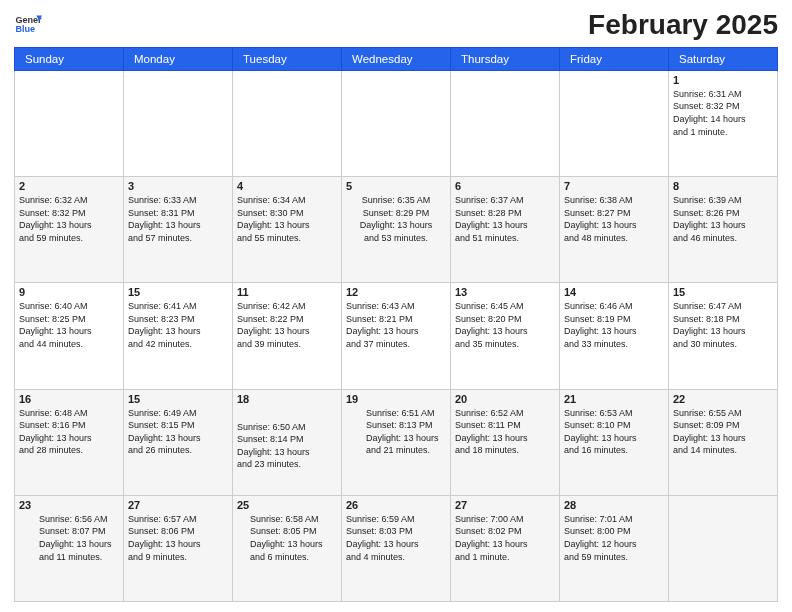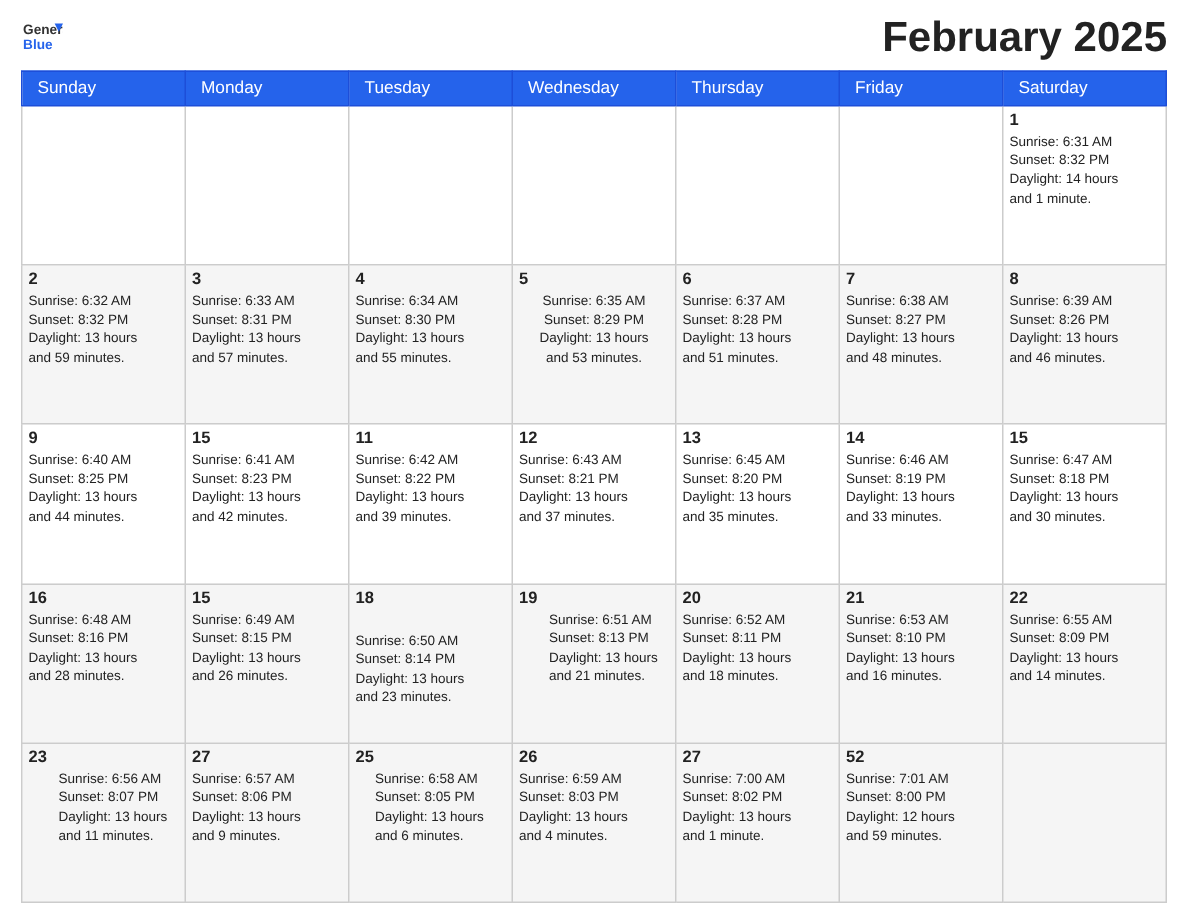--- a/index.html
+++ b/index.html
@@ -320,21 +320,21 @@
 and 4 minutes.</div>
           </td>
           <td>
             <span class="day-number">27</span>
             <div class="day-info" style="white-space: pre-line;">Sunrise: 7:00 AM
 Sunset: 8:02 PM
 Daylight: 13 hours
 and 1 minute.</div>
           </td>
           <td>
-            <span class="day-number">52</span>
+            <span class="day-number">28</span>
             <div class="day-info" style="white-space: pre-line;">Sunrise: 7:01 AM
 Sunset: 8:00 PM
 Daylight: 12 hours
 and 59 minutes.</div>
           </td>
           <td class="empty-cell"></td>
         </tr>
       </tbody>
   </table>
 </div>

